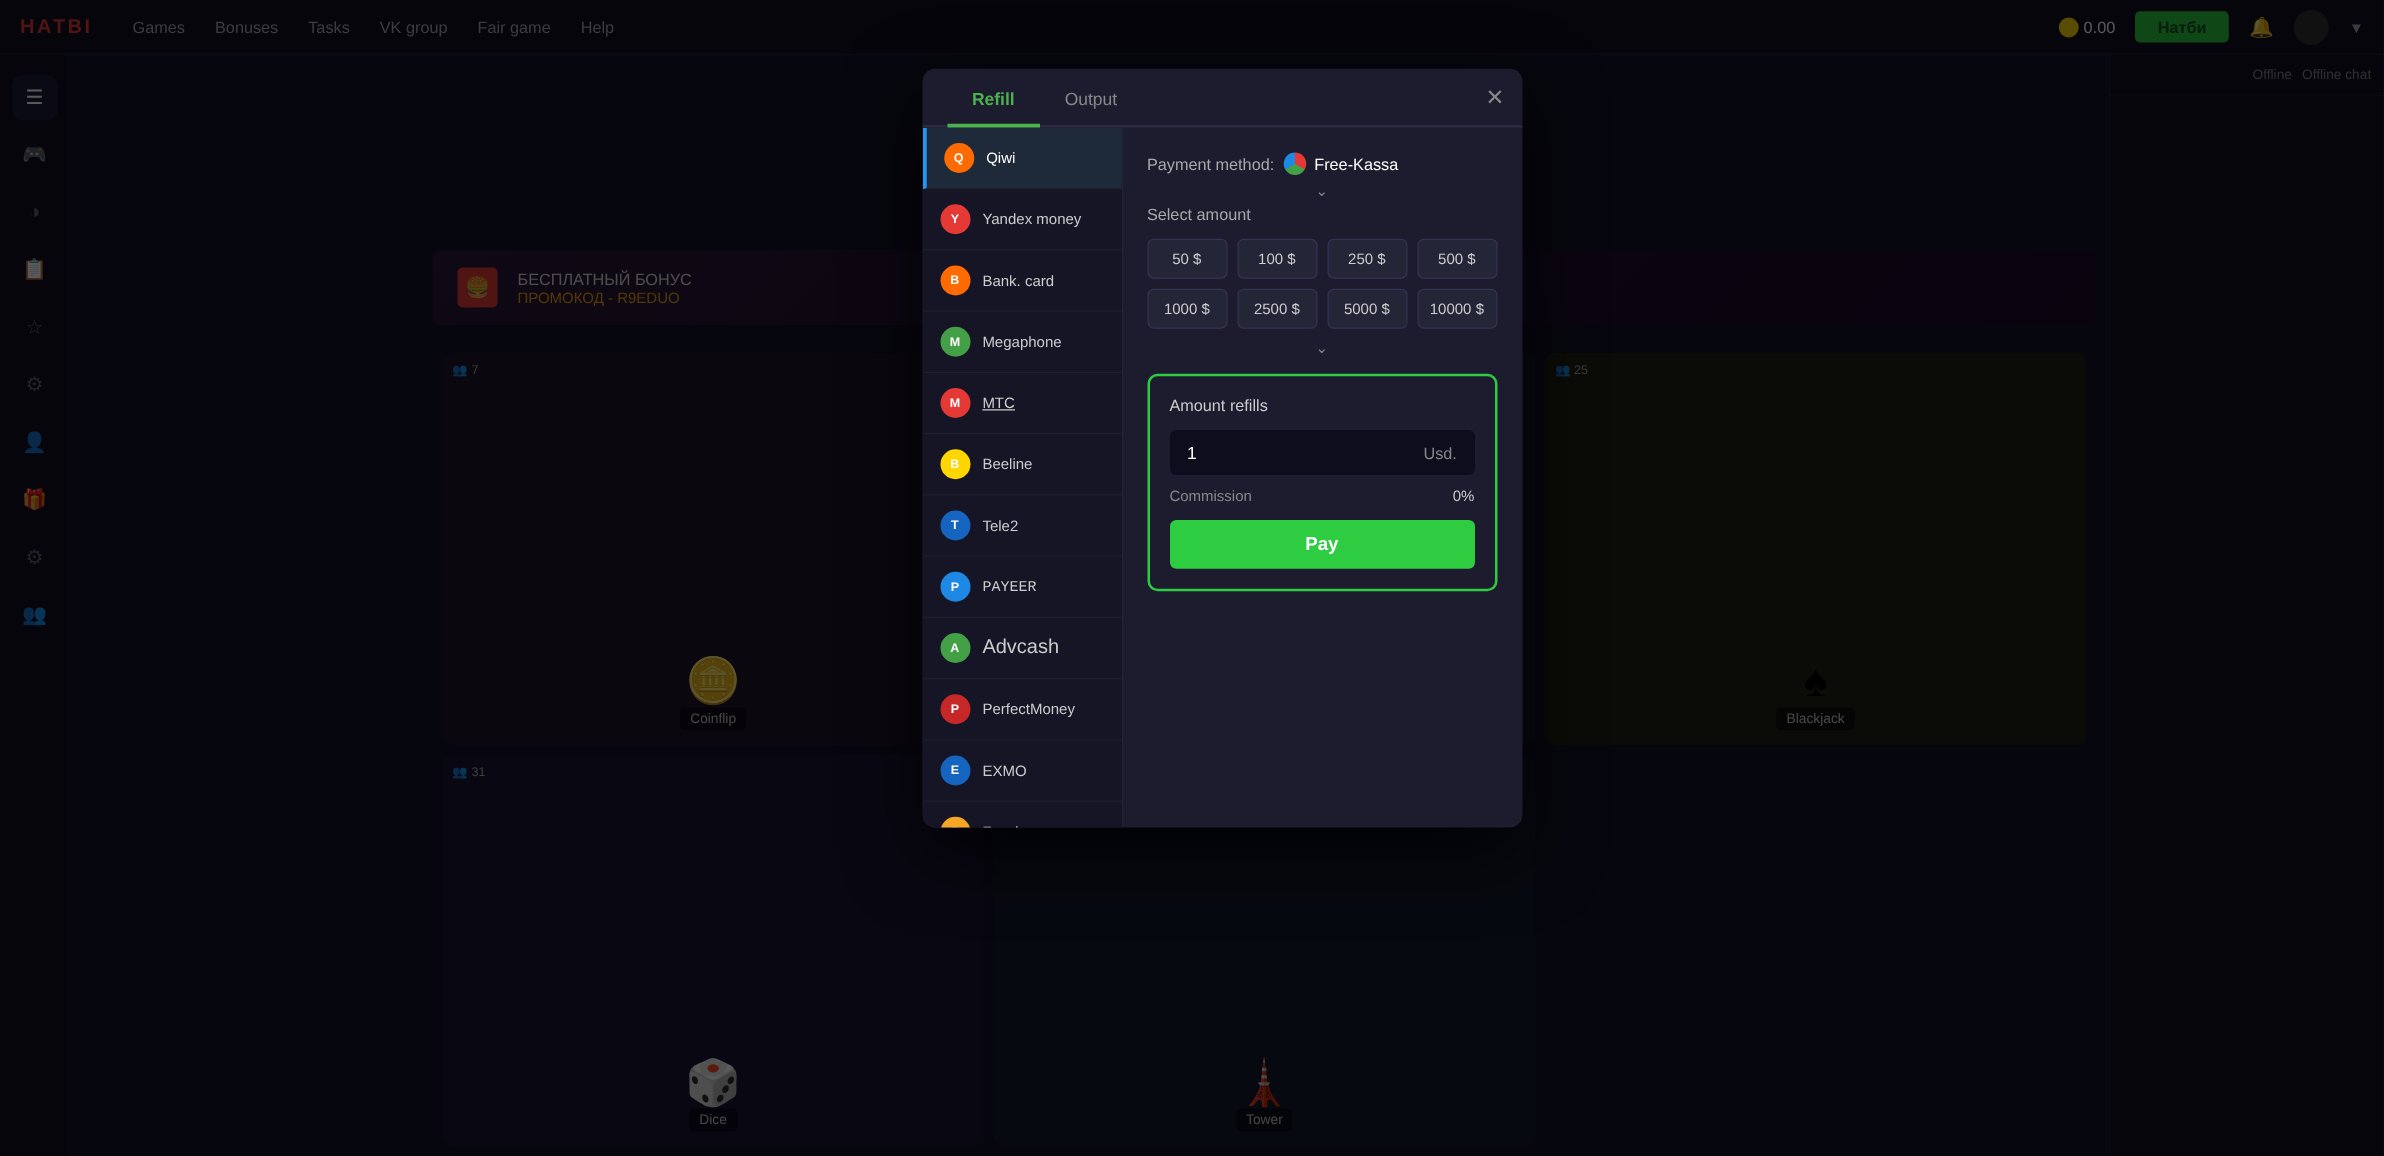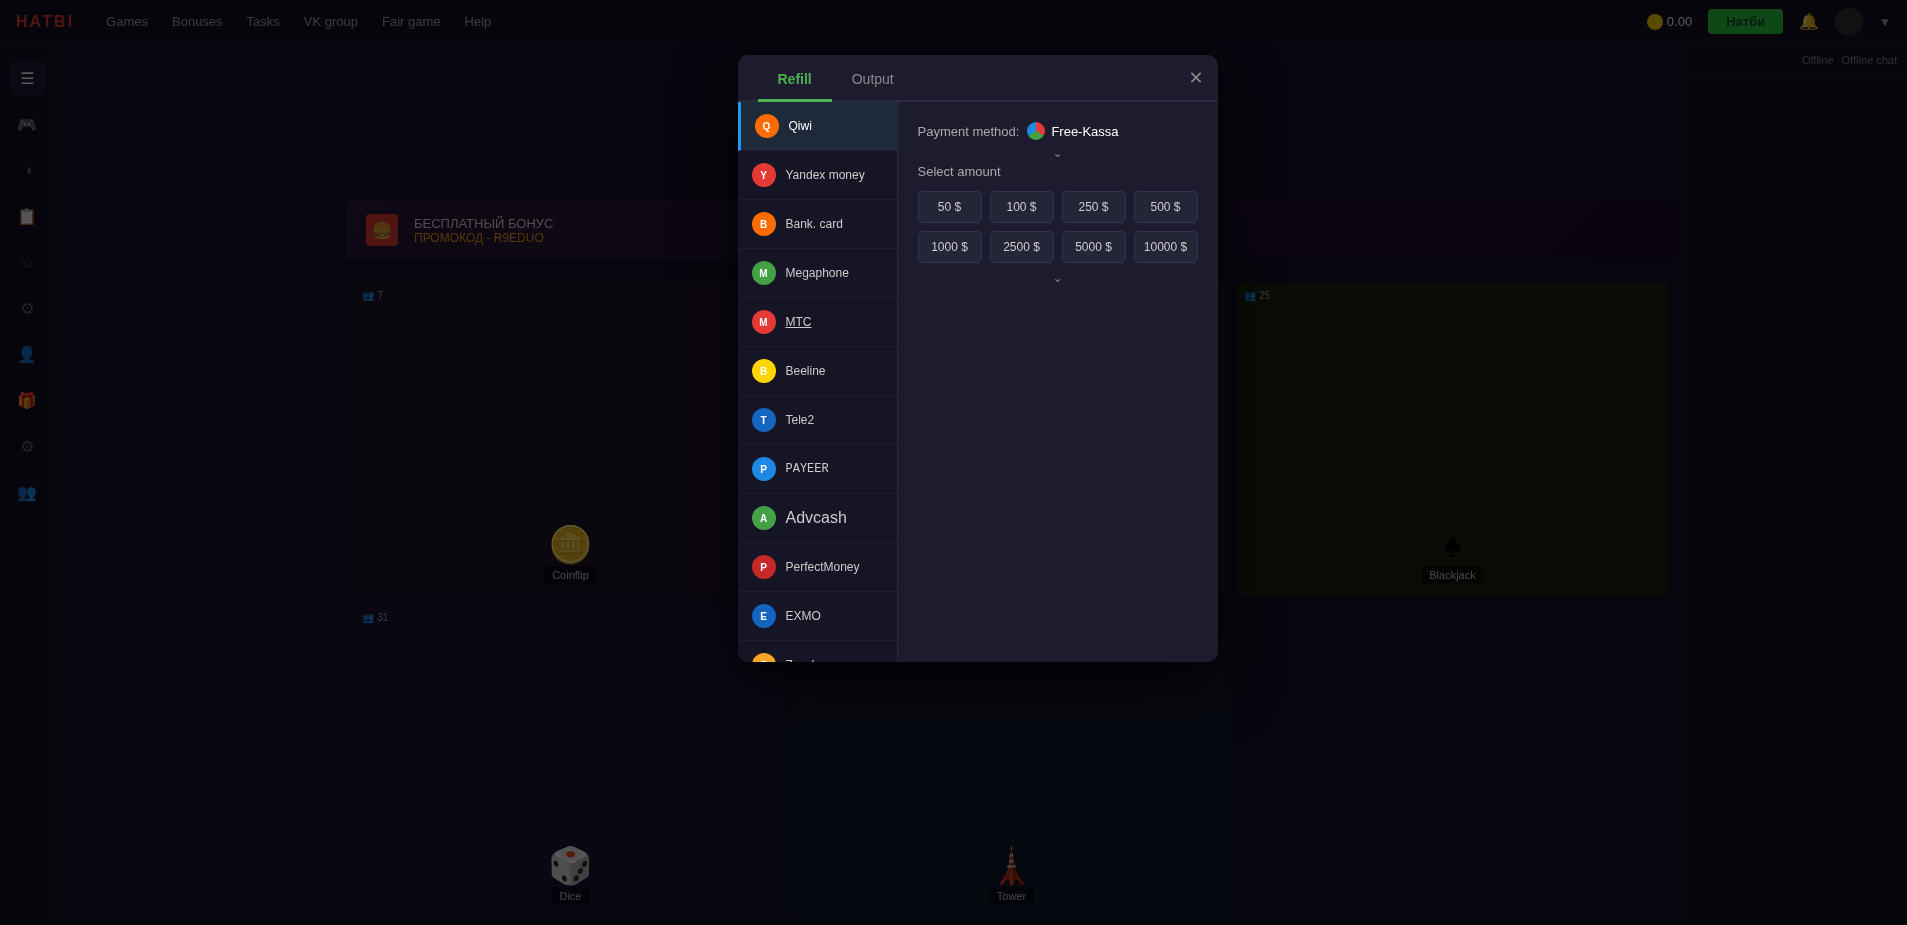--- a/index.html
+++ b/index.html
@@ -612,15 +612,30 @@
       </div>
       <div class="amount-grid">
         <button class="amount-btn">1000 $</button>
         <button class="amount-btn">2500 $</button>
         <button class="amount-btn">5000 $</button>
         <button class="amount-btn">10000 $</button>
       </div>
 
       <div class="chevron-down">⌄</div>
 
+      <div class="amount-refills-box">
+        <div class="amount-refills-label">Amount refills</div>
+
+        <div class="amount-input-row">
+          <input class="amount-input" type="text" value="1" style="">
+          <span class="amount-currency">Usd.</span>
+        </div>
+
+        <div class="commission-row">
+          <span>Commission</span>
+          <span class="commission-val">0%</span>
+        </div>
+
+        <button class="pay-btn">Pay</button>
+      </div>
     </div>
   </div>
 </div>
 
 </body></html>

